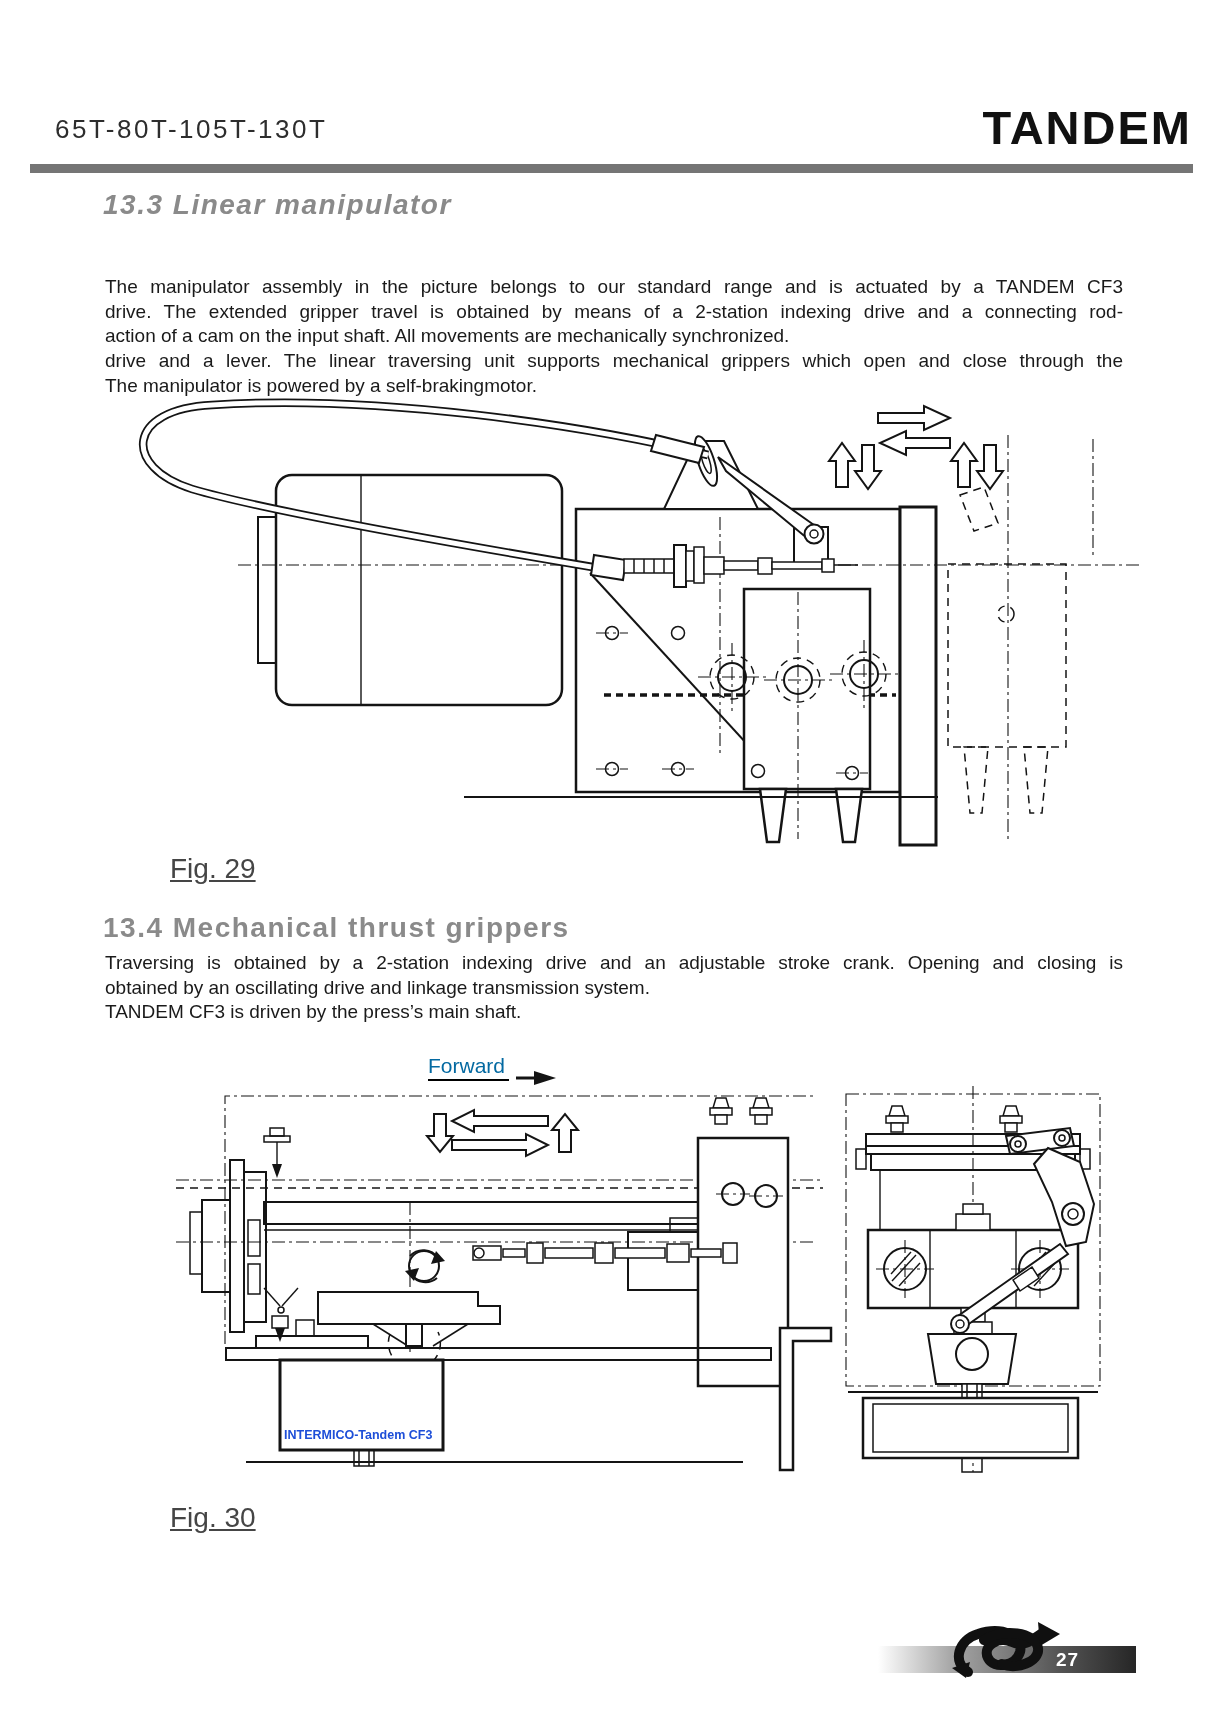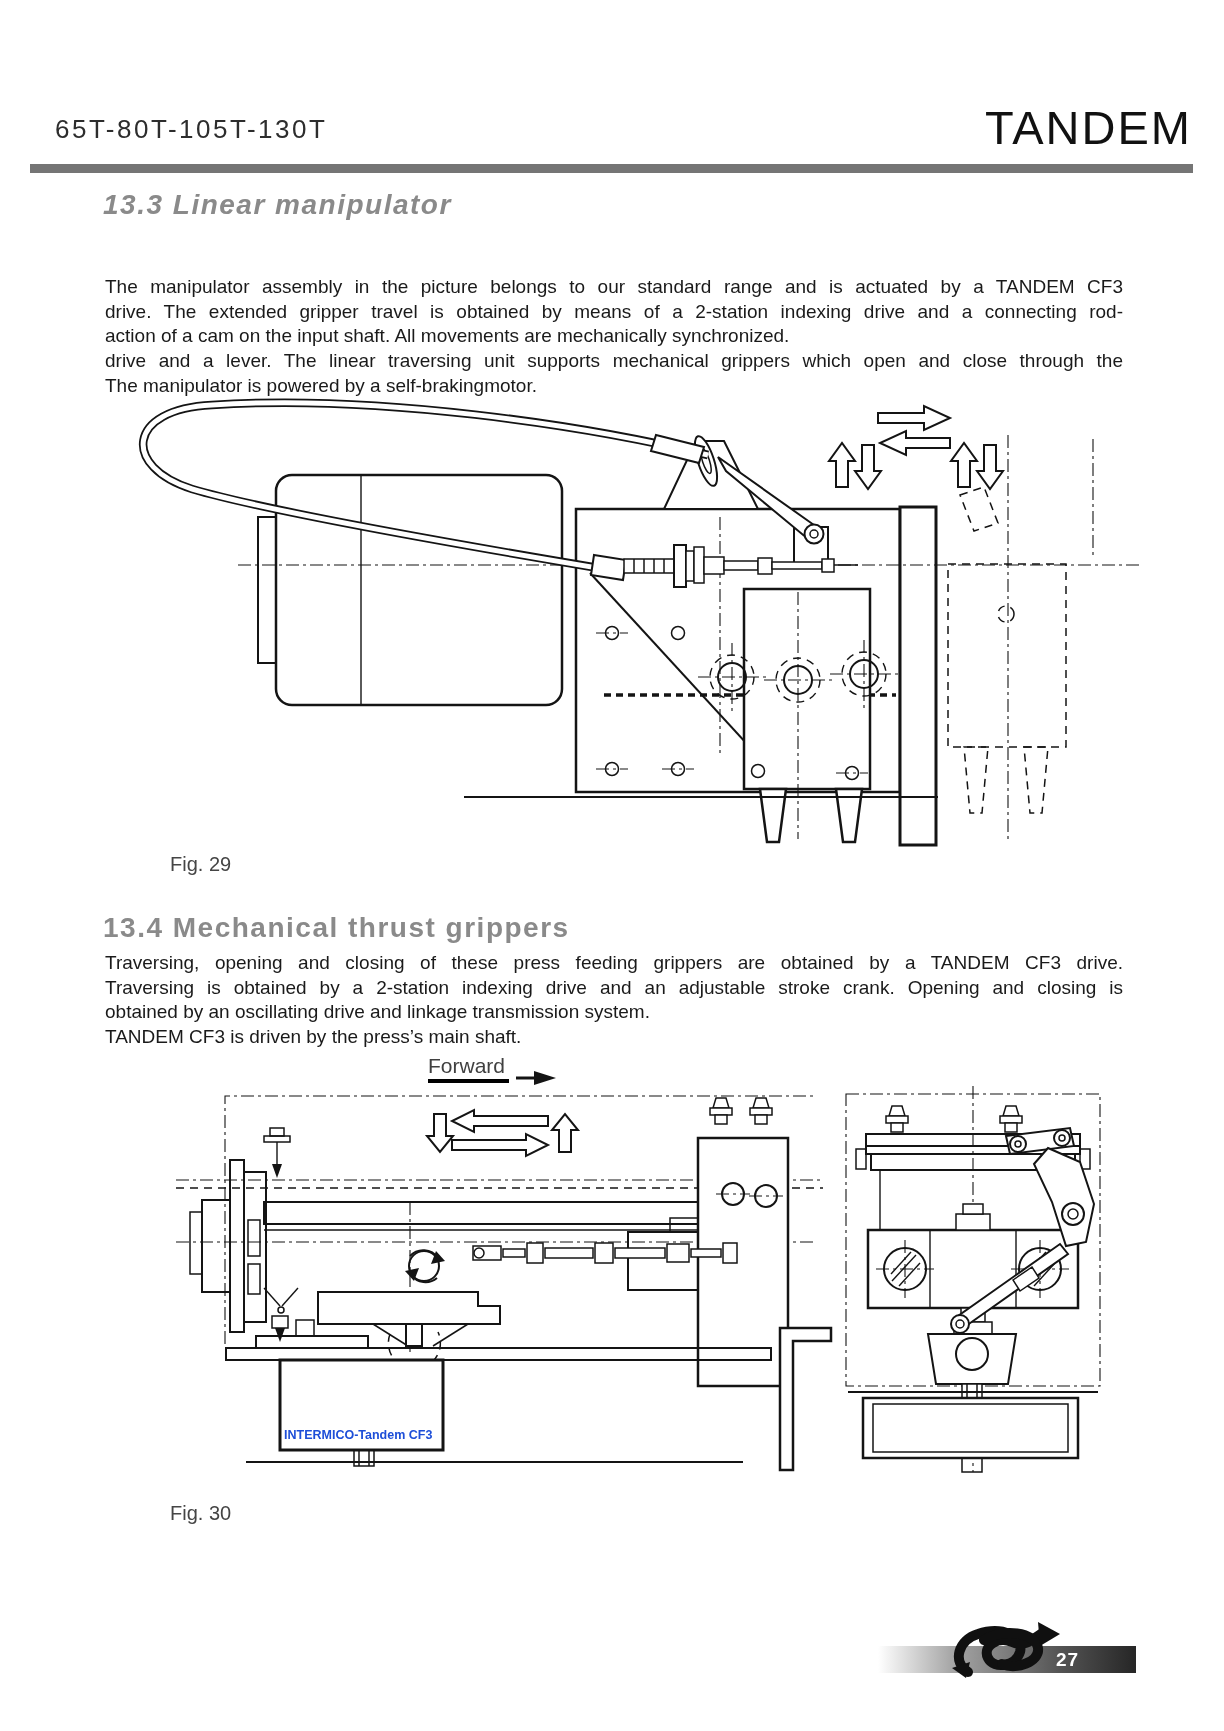--- a/index.html
+++ b/index.html
@@ -1,40 +1,40 @@
 <!DOCTYPE html>
 <html><head>
 <meta charset="utf-8">
 <style>
   html,body{margin:0;padding:0;background:#e8e8e8;}
   #page{position:relative;width:1224px;height:1731px;background:#ffffff;margin:0 auto;
         font-family:"Liberation Sans",sans-serif;color:#1a1a1a;overflow:hidden;}
   .abs{position:absolute;}
   
   .model-range{left:55px;top:114px;font-size:26px;letter-spacing:2.5px;color:#2d2d2d;}
-  .brand{right:32px;top:100px;font-size:47px;letter-spacing:2px;color:#111;font-weight:400;}
+  .brand{right:32px;top:100px;font-size:47px;letter-spacing:2px;color:#111;font-weight:700;}
   .rule{left:30px;top:164px;width:1163px;height:9px;background:#757575;}
   
   .sec-h{font-size:28px;font-weight:700;letter-spacing:1.5px;color:#8a8a8a;}
   .para{width:1018px;font-size:19px;line-height:24.7px;}
   .tline{white-space:nowrap;}
   .just{text-align:justify;text-align-last:justify;white-space:normal;}
-  .cap{font-size:20px;color:#454545;}
+  .cap{font-size:28px;color:#454545;text-decoration:underline;}
   
   .fig{overflow:visible;}
   .fig svg{stroke:#141414;fill:none;stroke-width:1.4;stroke-linejoin:miter;stroke-linecap:butt;}
   .wf{fill:#fff;}
   .s15{stroke-width:1.5;} .s2{stroke-width:2;} .s25{stroke-width:2.5;} .s3{stroke-width:3;}
   .dd{stroke-dasharray:13 4 3 4;stroke-width:1.1;}
   .da{stroke-dasharray:8 6;}
   .hv{stroke-dasharray:7 5;stroke-width:3.6;}
   .blk{fill:#141414;stroke:none;}
   .core{stroke:#fff;stroke-width:5;}
   .cable{stroke-width:8.5;}
-  .fwd-label{font-size:21px;color:#404040;border-bottom:4px solid #000000;padding:0 4px 1px 0;}
+  .fwd-label{font-size:21px;color:#0369a1;border-bottom:2px solid #000000;padding:0 4px 1px 0;}
   .unit-label{font-size:12.5px;font-weight:700;color:#1d4ed8;white-space:nowrap;}
   
   .foot-bar{left:878px;top:1646px;width:258px;height:27px;
      background:linear-gradient(to right,rgba(150,150,150,0) 0%,#a8a8a8 28%,#555 70%,#262626 100%);}
   .page-num{left:1056px;top:1649px;font-size:19px;font-weight:700;color:#fff;letter-spacing:1px;}
   .logo{left:946px;top:1610px;}
 </style>
 </head>
 <body>
 
@@ -160,21 +160,20 @@
         <rect class="wf" x="664" y="185" width="50" height="7"></rect>
         <rect class="wf" x="714" y="182" width="12" height="13"></rect>
         <line x1="726" y1="188" x2="750" y2="188"></line>
       </g>
     </svg>
   </div>
   <div class="abs cap" style="left:170px;top:853px;">Fig. 29</div>
 
   <div class="abs sec-h" style="left:103px;top:912px;">13.4 Mechanical thrust grippers</div>
   <div class="abs para" style="left:105px;top:951px;">
-    <div class="tline just">Traversing, opening and closing of these press feeding grippers are obtained by a TANDEM CF3 drive.</div>
     <div class="tline just">Traversing is obtained by a 2-station indexing drive and an adjustable stroke crank. Opening and closing is</div>
     <div class="tline">obtained by an oscillating drive and linkage transmission system.</div>
     <div class="tline">TANDEM CF3 is driven by the press’s main shaft.</div>
   </div>
 
   <div class="abs fig" style="left:168px;top:1052px;width:955px;height:428px;">
     <svg width="955" height="428" viewBox="0 0 955 428">
 
       <g>
         <polyline class="dd" points="57,292 57,44 648,44"></polyline>

